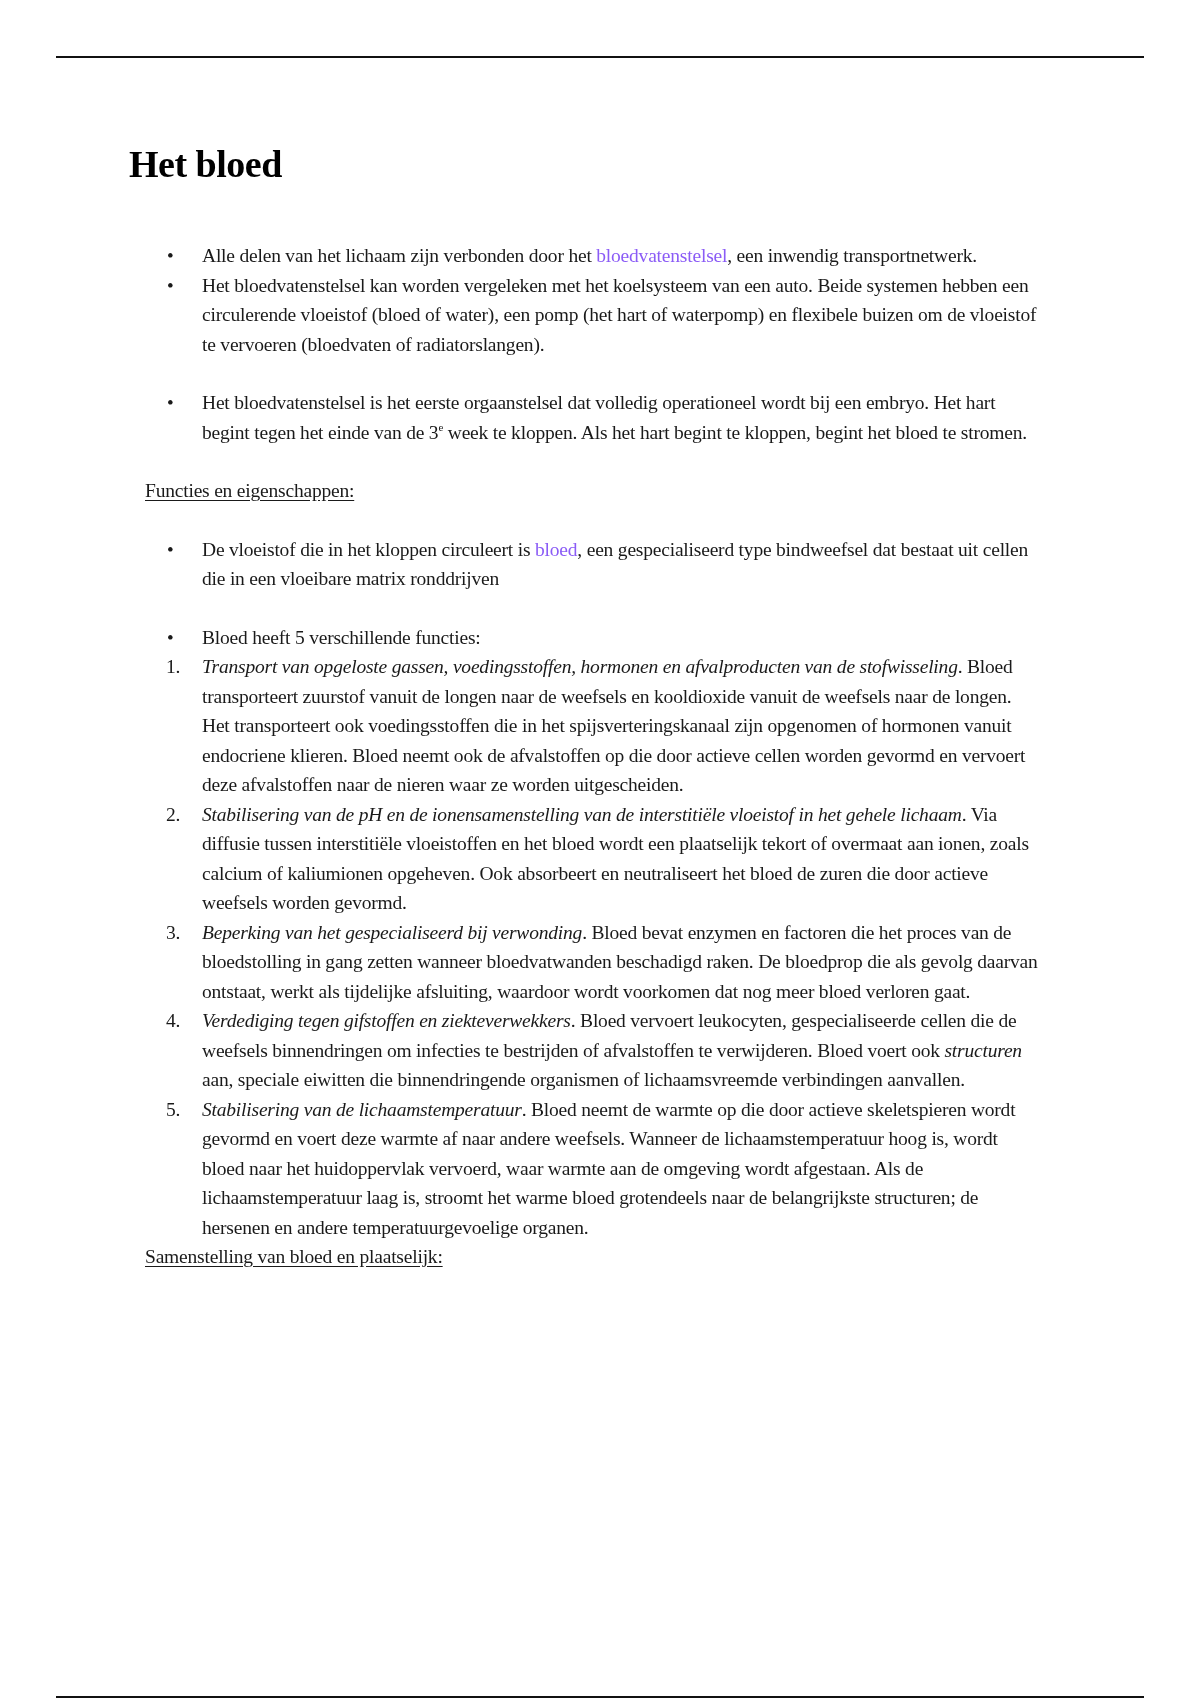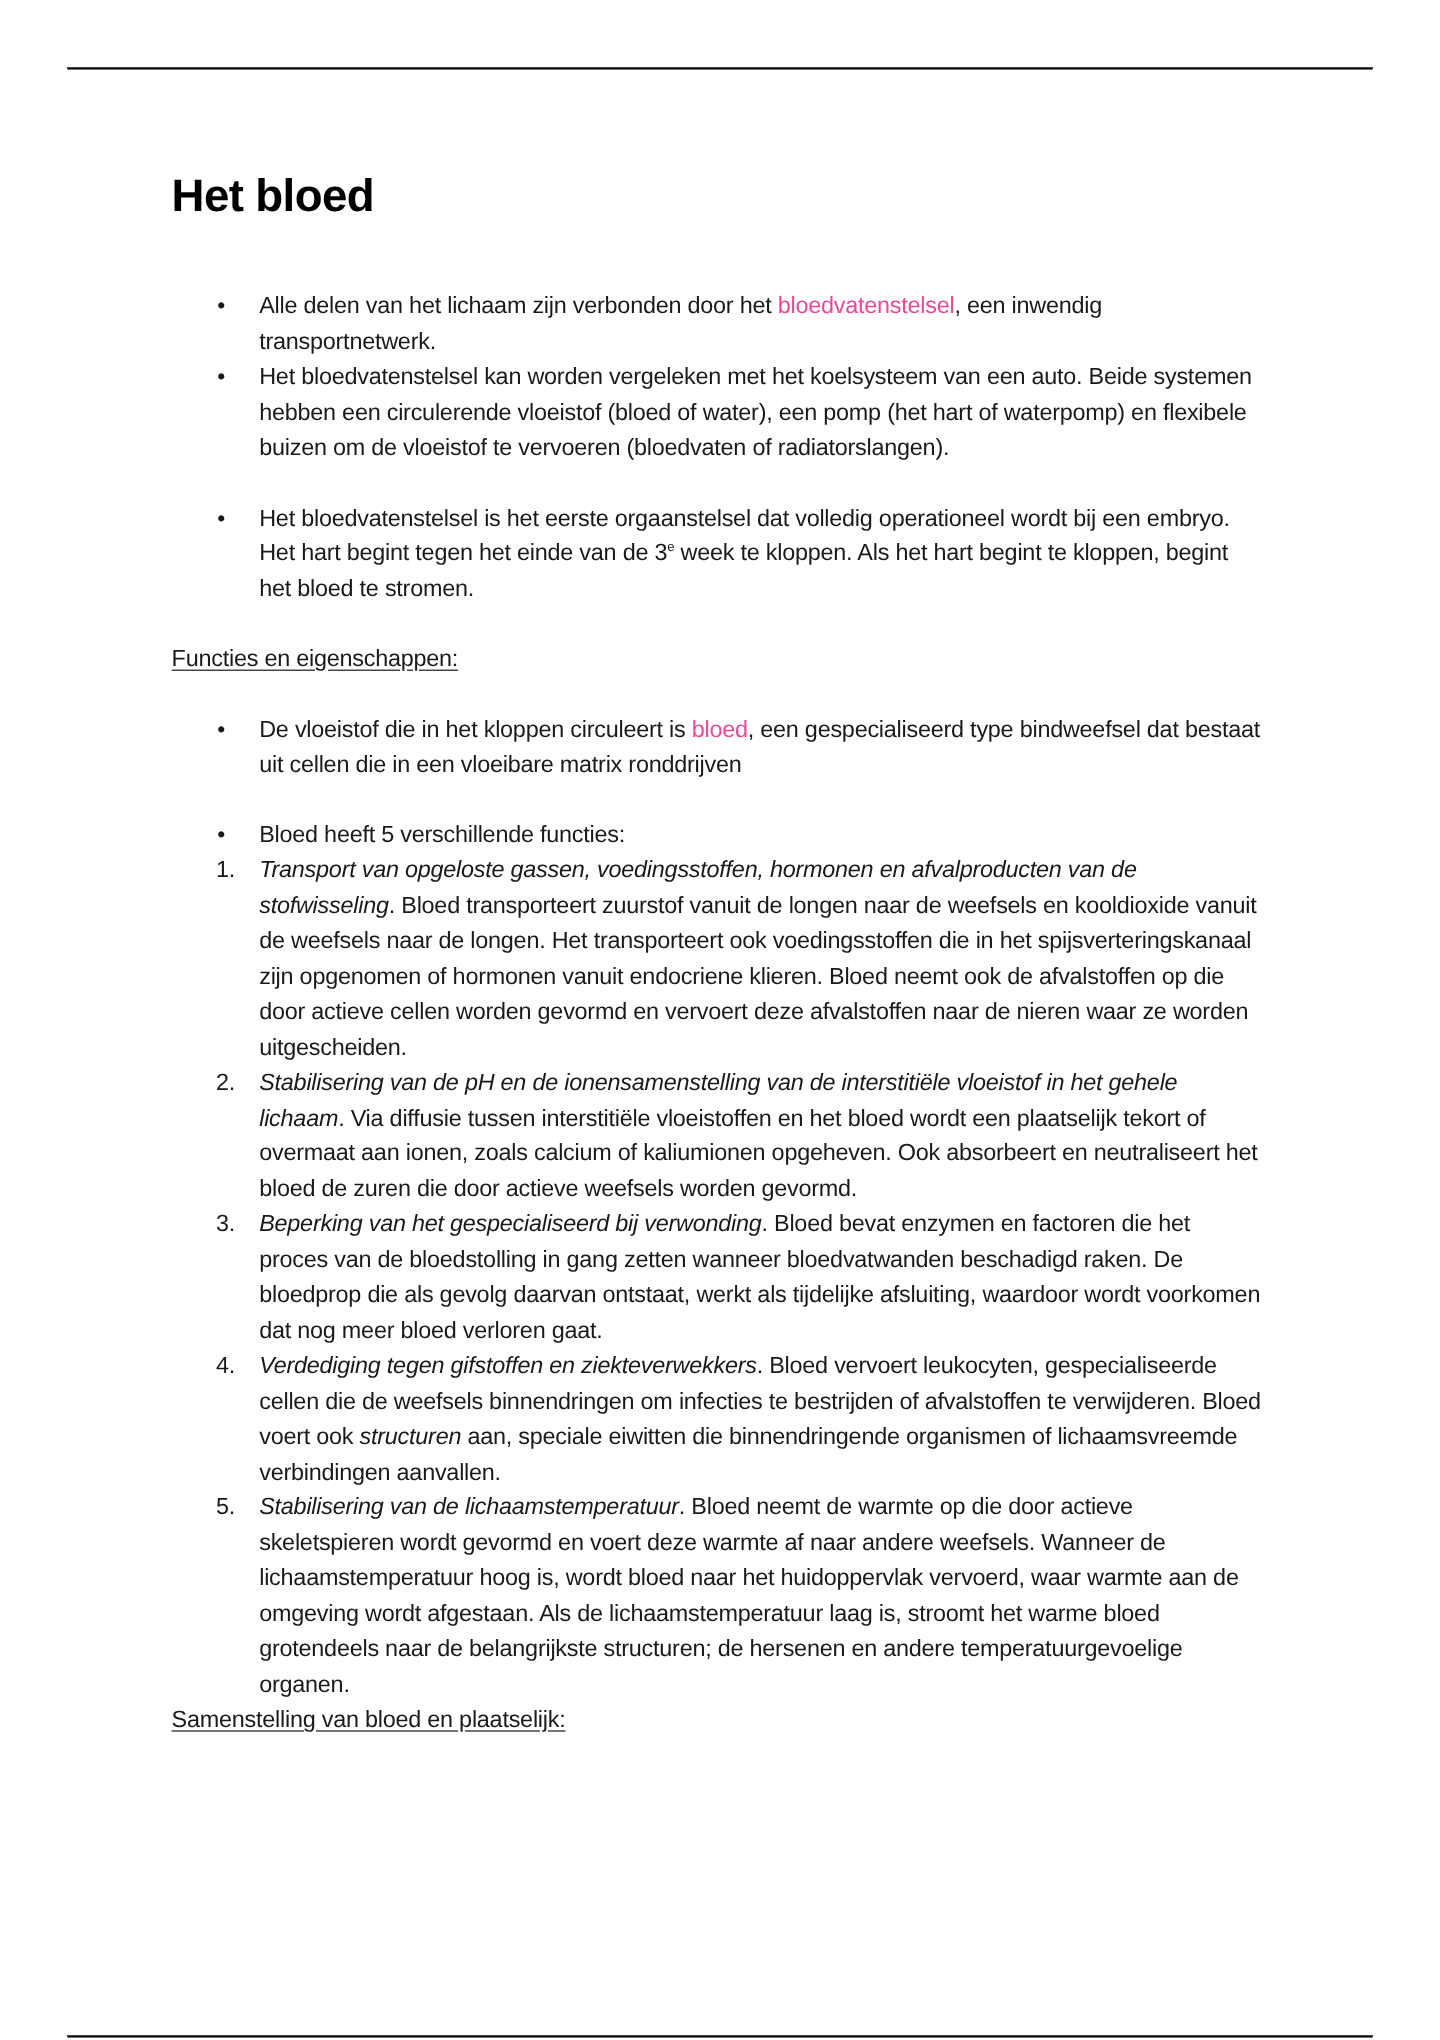--- a/index.html
+++ b/index.html
@@ -4,35 +4,35 @@
   <style>
     html, body { margin: 0; padding: 0; background: #ffffff; }
     body {
       width: 1200px; height: 1700px; position: relative; overflow: hidden;
       font-family: "Liberation Sans", "DejaVu Sans", sans-serif;
       color: #1a1a1a;
     }
     .rule { position: absolute; left: 56px; width: 1088px; height: 2px; background: #111; }
     .rule.top { top: 56px; }
     .rule.bottom { top: 1696px; }
-    .page { position: absolute; left: 143px; top: 140px; width: 910px; }
+    .page { position: absolute; left: 129px; top: 140px; width: 910px; font-family: Liberation Serif, serif; }
     h1 {
       margin: 0; font-size: 38px; font-weight: bold; line-height: 48px;
       letter-spacing: -0.5px; color: #000;
     }
-    .para { font-size: 19.5px; line-height: 29.5px; letter-spacing: -0.2px; }
+    .para { font-size: 19.5px; line-height: 29.5px; letter-spacing: -0.2px; margin-left: 16px; }
     ul.bullets { list-style: none; margin: 0; padding: 0; }
     ul.bullets li { position: relative; padding-left: 73px; }
     ul.bullets li .bullet {
       position: absolute; left: 38px; top: 0; width: 20px; font-size: 19px;
     }
     ol.nums { list-style: none; margin: 0; padding: 0; }
     ol.nums li { position: relative; padding-left: 73px; }
     ol.nums li .num { position: absolute; left: 37px; top: 0; }
-    .red { color: #ec4899; }
+    .red { color: #8b5cf6; }
     .ital { font-style: italic; }
     .heading-u { text-decoration: underline; text-underline-offset: 3px; }
     sup { font-size: 11px; vertical-align: 8px; line-height: 0; }
   </style>
 </head>
 <body>
 
 <div class="rule top"></div>
 
 <div class="page">

